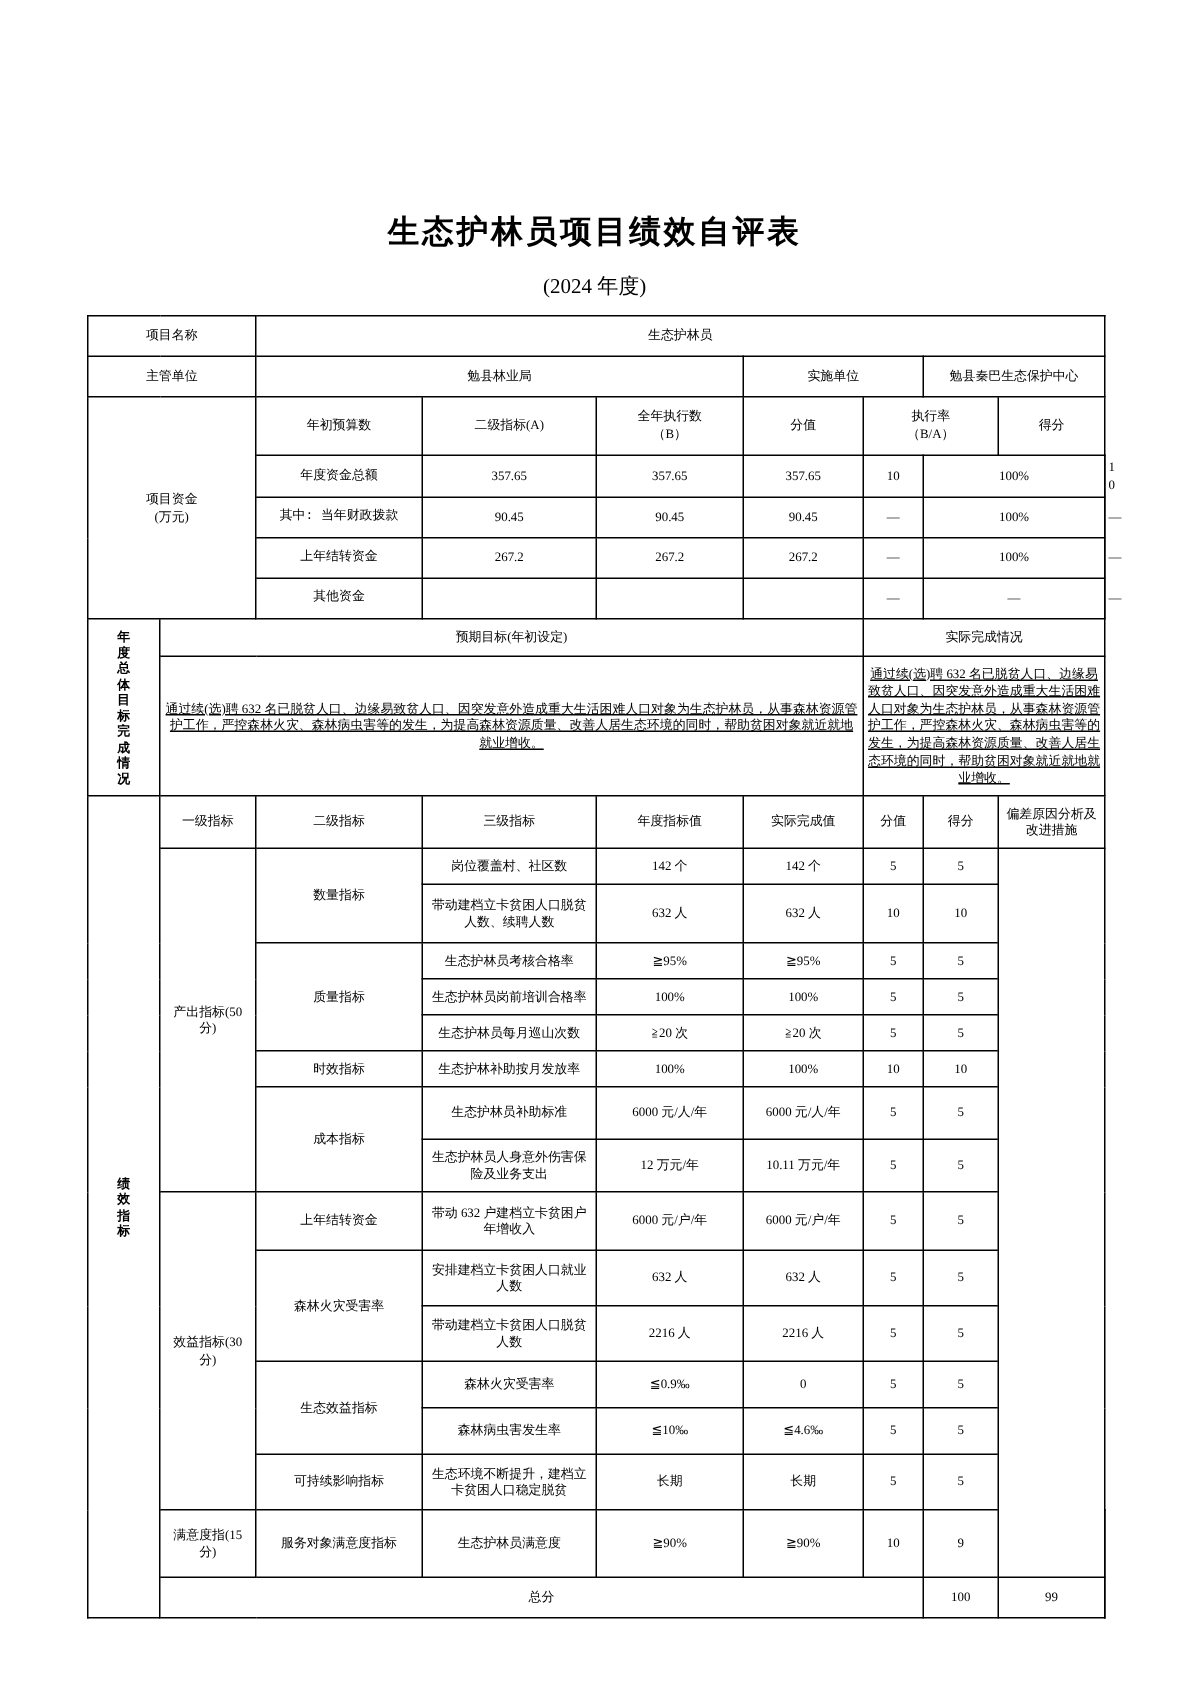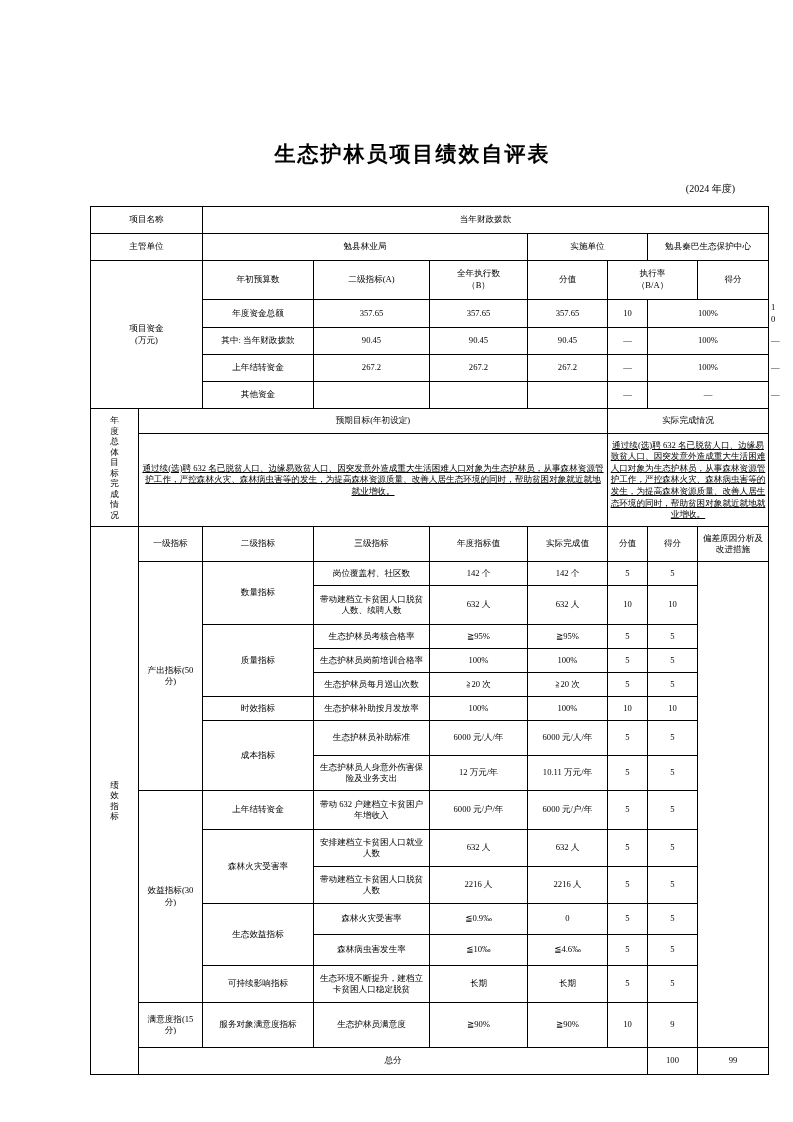--- a/index.html
+++ b/index.html
@@ -11,34 +11,34 @@
     width: 793px;
     height: 1122px;
     font-family: "Liberation Serif", "DejaVu Serif", serif;
     color: #000000;
     -webkit-font-smoothing: antialiased;
   }
   .page {
     width: 793px;
     height: 1102px;
     box-sizing: border-box;
-    padding: 140px 58px 0 90px;
+    padding: 140px 58px 0 58px;
     position: relative;
   }
   .doc-title {
     text-align: center;
     font-size: 21px;
     font-weight: bold;
     letter-spacing: 2px;
     margin: 0 0 14px 0;
     font-family: "Liberation Sans", "DejaVu Sans", sans-serif;
   }
   .doc-subtitle {
-    text-align: right;
-    font-size: 10px;
+    text-align: center;
+    font-size: 14px;
     margin: 0 0 10px 0;
   }
   table.main {
     width: 678px;
     border-collapse: collapse;
     table-layout: fixed;
     margin: 0 auto;
   }
   table.main td {
     border: 1px solid #000000;
@@ -46,39 +46,41 @@
     line-height: 1.35;
     text-align: center;
     vertical-align: middle;
     padding: 2px 2px;
     word-break: break-all;
   }
   td.tall { height: 22px; margin-left: 13px; }
   td.vert {
     font-size: 9px;
     letter-spacing: 1px;
+    font-weight: bold;
   }
   .vwrap {
     display: block;
     width: 1em;
     margin: 0 auto;
     line-height: 1.22;
   }
   td.justify {
     text-align: left;
     padding: 5px 7px;
     line-height: 1.7;
     font-size: 8.8px;
     text-justify: inter-ideograph;
     text-align: justify;
     text-decoration: underline;
   }
   td.leftcell {
     text-align: left;
     padding-left: 6px;
+    font-family: Liberation Mono, monospace;
   }
   .dash { letter-spacing: 0; }
 </style>
 </head>
 <body>
 
 <div class="page">
 
   <div class="doc-title">生态护林员项目绩效自评表</div>
   <div class="doc-subtitle">(2024 年度)</div>
@@ -92,21 +94,21 @@
       <col style="width:98px">
       <col style="width:80px">
       <col style="width:40px">
       <col style="width:50px">
       <col style="width:71px">
     </colgroup>
 
     <tbody>
         <tr>
       <td class="tall" colspan="2">项目名称</td>
-      <td colspan="7">当年财政拨款</td>
+      <td colspan="7">生态护林员</td>
     </tr>
 
     <tr>
       <td class="tall" colspan="2">主管单位</td>
       <td colspan="3">勉县林业局</td>
       <td colspan="2">实施单位</td>
       <td colspan="2">勉县秦巴生态保护中心</td>
     </tr>
 
     <tr>

